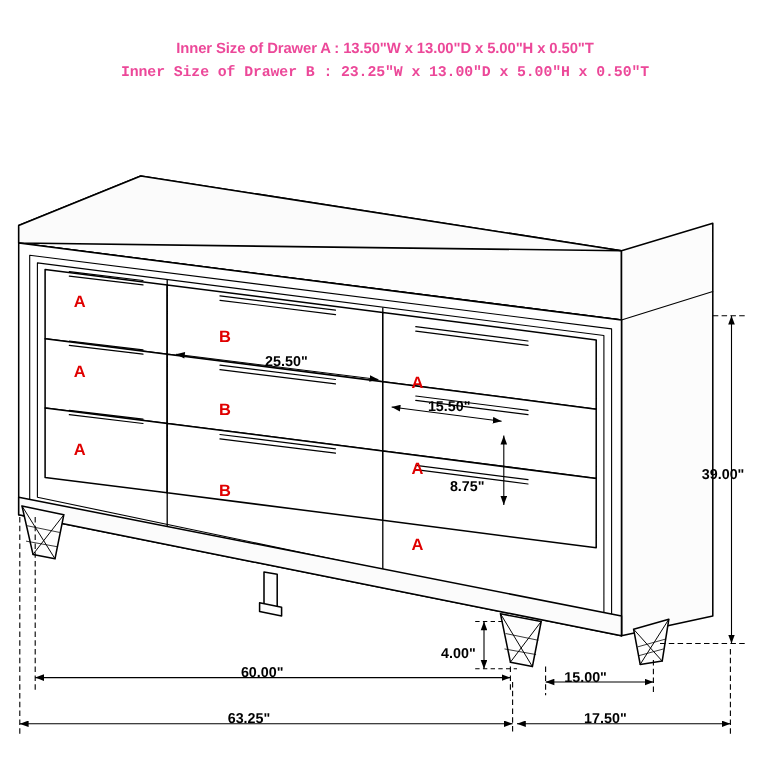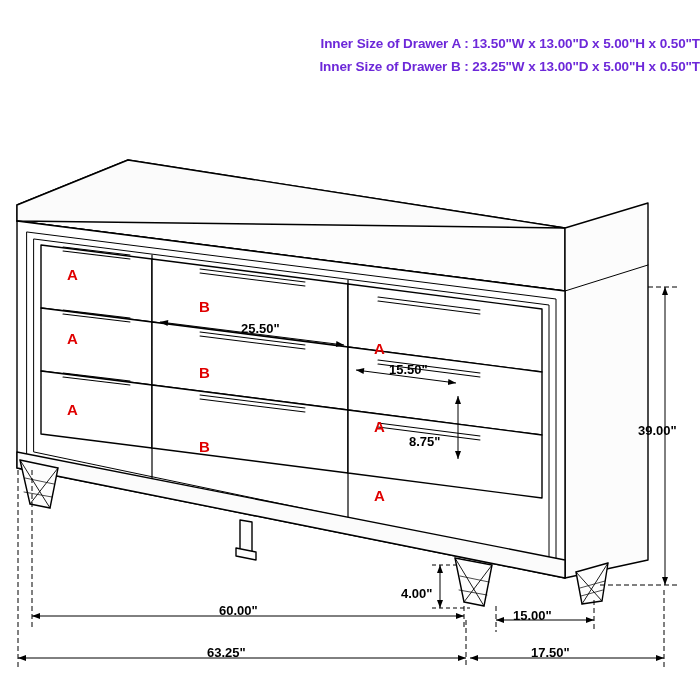--- a/index.html
+++ b/index.html
@@ -16,28 +16,28 @@
   }
   #stage {
     position: relative;
     width: 700px;
     height: 700px;
   }
   .hdr {
     position: absolute;
     left: 0;
     width: 700px;
-    text-align: right;
+    text-align: center;
     font-weight: bold;
     font-size: 13.5px;
     letter-spacing: -0.1px;
-    color: #6d28d9;
+    color: #ec4899;
   }
   #hdr1 { top: 36px; }
-  #hdr2 { top: 59px; }
+  #hdr2 { top: 59px; font-family: Liberation Mono, monospace; }
 
   svg#dwg {
     position: absolute;
     left: 0;
     top: 0;
   }
   .lbl {
     position: absolute;
     font-weight: bold;
     color: #000;

